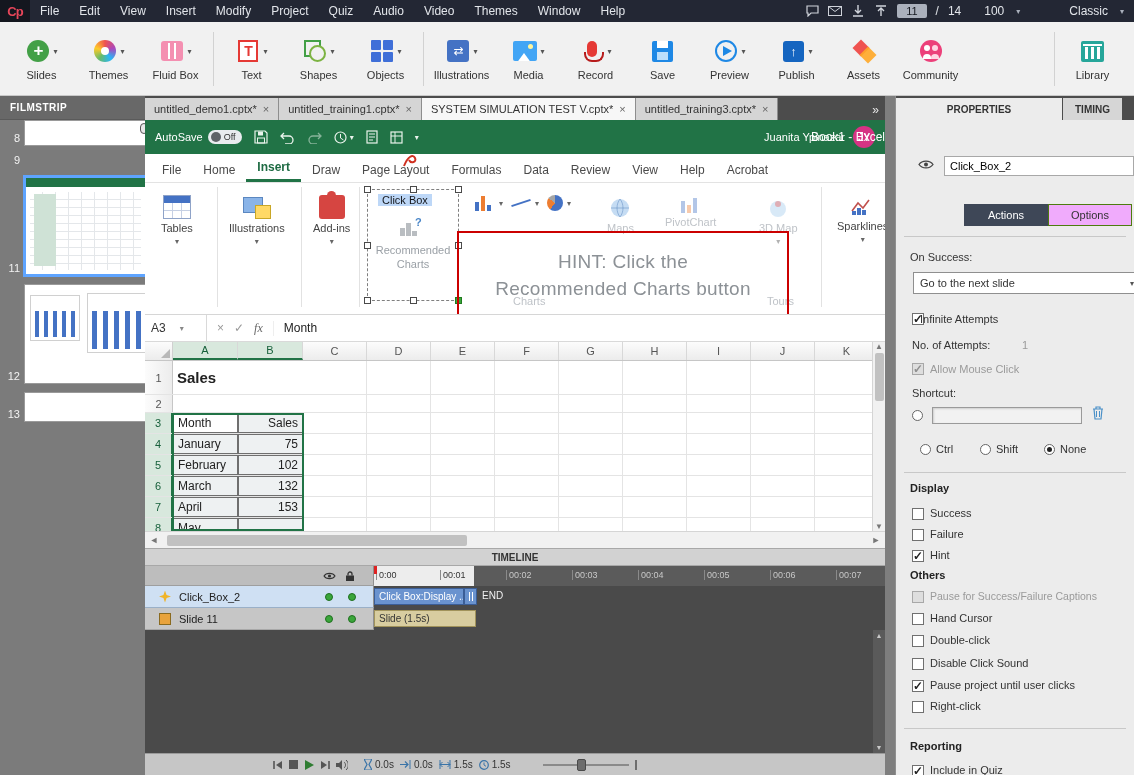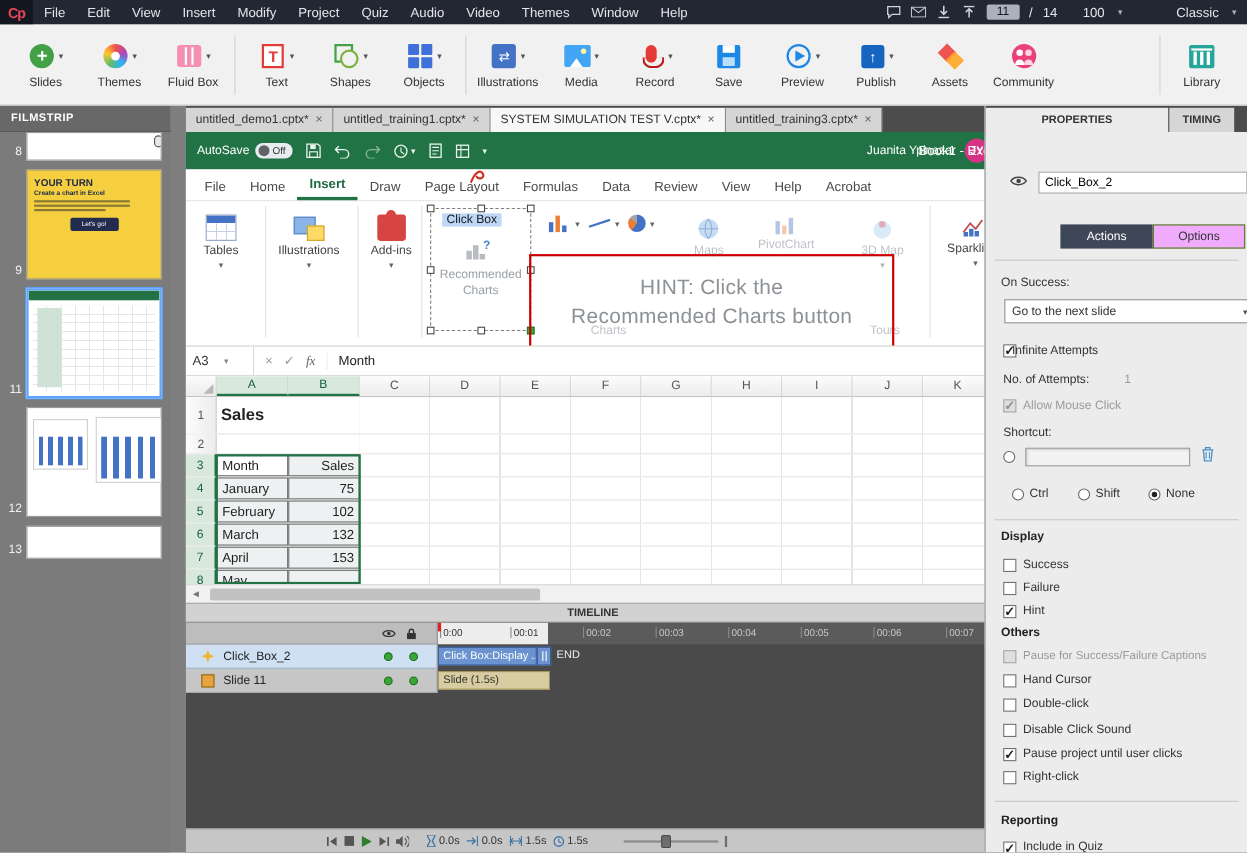--- a/index.html
+++ b/index.html
@@ -81,21 +81,21 @@
 .t-charts .chartbox{position:absolute;background:#fff;border:1px solid #d0d0d0}
 .cb1{left:5px;top:10px;width:50px;height:46px}
 .cb2{left:62px;top:8px;width:62px;height:60px}
 .bars{position:absolute;left:4px;right:4px;bottom:3px;height:26px;background:repeating-linear-gradient(90deg,#4472c4 0 4px,transparent 4px 9px)}
 .bars2{position:absolute;left:4px;right:4px;bottom:3px;height:38px;background:repeating-linear-gradient(90deg,#4472c4 0 5px,transparent 5px 11px)}
 .t-sliver-top{height:26px}
 .t-sliver-bot{height:30px}
 .fs-mouse{position:absolute;right:-2px;top:2px;width:8px;height:11px;background:#e8e8e8;border:1px solid #555;border-radius:4px}
 
 
-#main{position:absolute;left:169px;top:96px;width:740px;bottom:0;display:flex;flex-direction:column;background:#e5e5e5}
+#main{position:absolute;left:145px;top:96px;width:740px;bottom:0;display:flex;flex-direction:column;background:#3b82f6}
 
 #doctabs{height:24px;background:#4c4c4c;display:flex;align-items:flex-end;overflow:hidden;flex:0 0 24px}
 .dtab{height:22px;display:flex;align-items:center;gap:6px;padding:0 9px;background:#d5d5d5;border-right:1px solid #8e8e8e;font-size:11px;color:#333;white-space:nowrap}
 .dtab.active{background:#f7f7f7}
 .dtab .x{color:#666;font-size:11px}
 .dt-overflow{margin-left:auto;color:#e8e8e8;font-size:12px;padding:0 6px 3px 0}
 
 
 #xl-title{height:34px;background:#217346;display:flex;align-items:center;color:#fff;padding:0 10px;flex:0 0 34px;position:relative}
 .autosave{display:flex;align-items:center;gap:5px;font-size:11px}
@@ -437,30 +437,20 @@
 
   <div class="fs-item" style="padding-top:0">
     <span class="fs-num">8</span>
     <div class="fs-thumb t-sliver-top">
         <span class="fs-mouse"></span>
       </div>
   </div>
 
   <div class="fs-item">
     <span class="fs-num">9</span>
-    <div class="fs-thumb t-yellow">
-      <div class="ty-head">YOUR TURN</div>
-      <div class="ty-sub">Create a chart in Excel</div>
-      <div class="ty-lines">
-          <i></i>
-          <i></i>
-          <i style="width:60%"></i>
-        </div>
-      <div class="ty-btn">Let's go!</div>
-    </div>
   </div>
 
 
   <div class="fs-item">
     <span class="fs-num">11</span>
     <div class="fs-thumb t-excel sel">
       <span class="t-col"></span>
     </div>
   </div>
 

